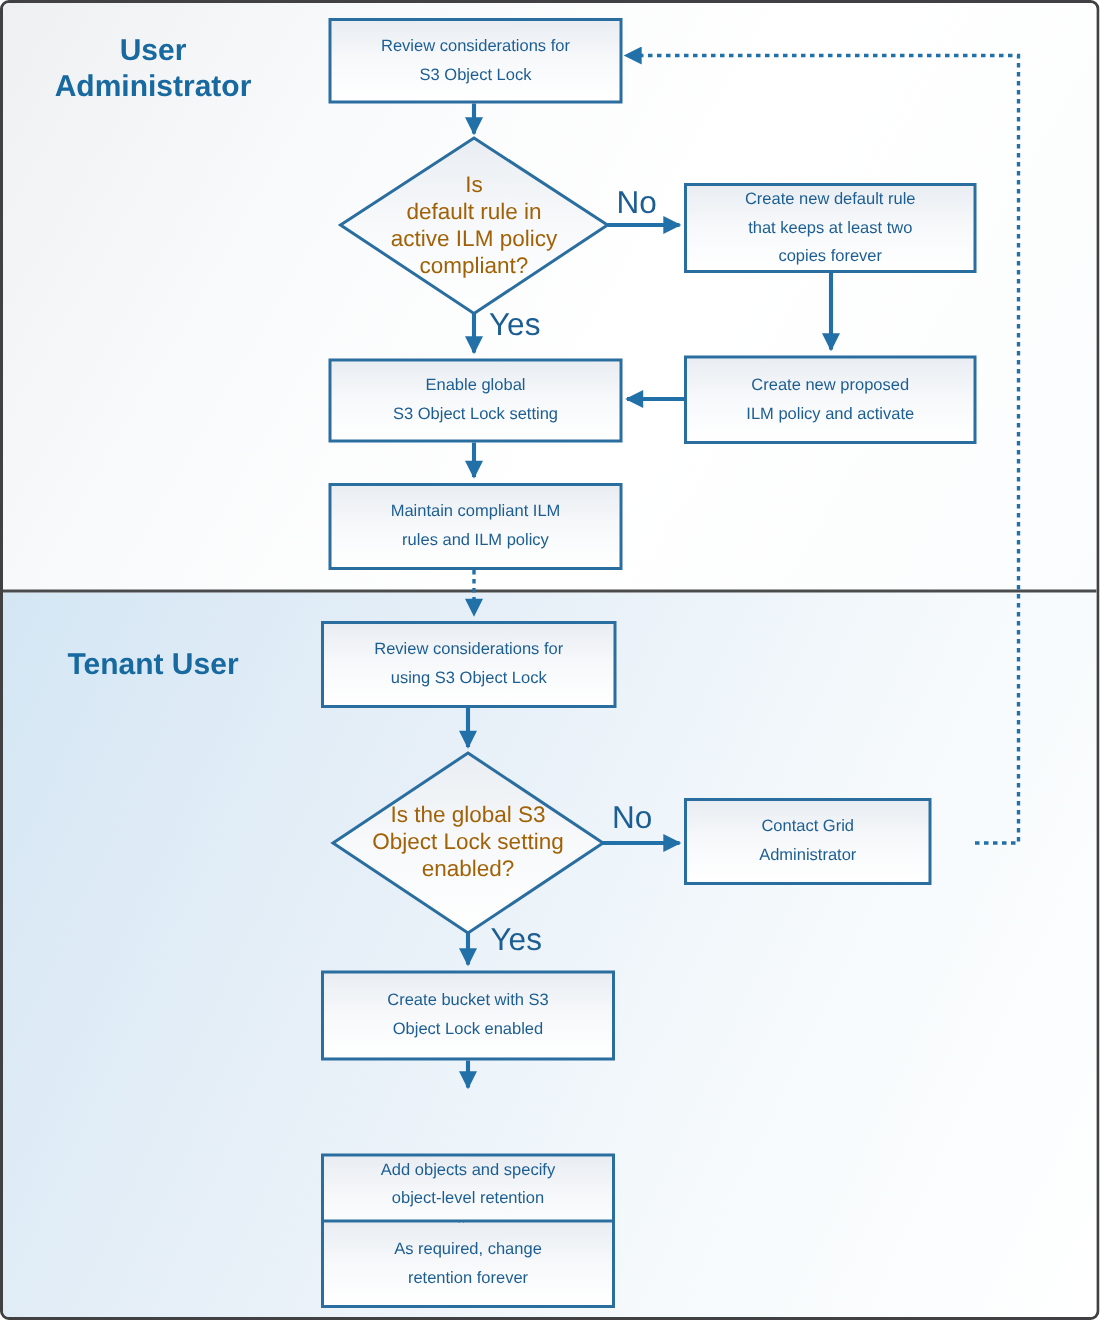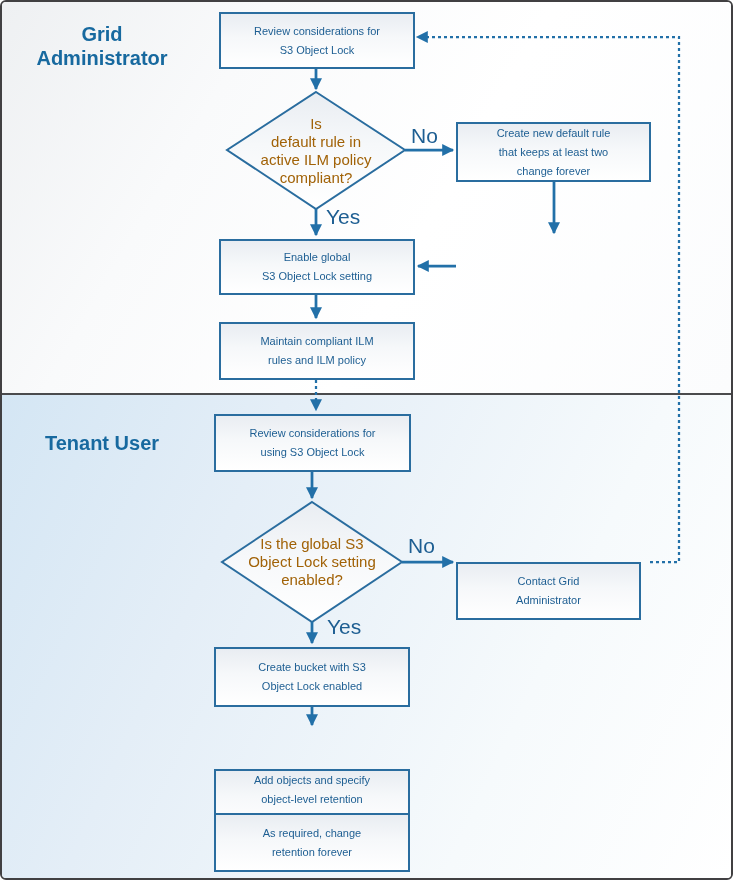--- a/index.html
+++ b/index.html
@@ -71,36 +71,38 @@
     <line x1="310" y1="470" x2="310" y2="496" stroke="#2270a8" stroke-width="2.75" marker-end="url(#arr)"></line>
     <line x1="400" y1="560" x2="451" y2="560" stroke="#2270a8" stroke-width="2.75" marker-end="url(#arr)"></line>
     <line x1="310" y1="620" x2="310" y2="641" stroke="#2270a8" stroke-width="2.75" marker-end="url(#arr)"></line>
     <line x1="310" y1="705" x2="310" y2="723" stroke="#2270a8" stroke-width="2.75" marker-end="url(#arr)"></line>
     <line x1="310" y1="788" x2="310" y2="807" stroke="#2270a8" stroke-width="2.75" marker-end="url(#arr)"></line>
 
     <line x1="314" y1="378" x2="314" y2="408" stroke="#2270a8" stroke-width="2.25" stroke-dasharray="3 3" marker-end="url(#arr)"></line>
     <path d="M648 560 L677 560 L677 35 L415 35" fill="none" stroke="#2270a8" stroke-width="2.25" stroke-dasharray="3 3" stroke-linejoin="miter" marker-end="url(#arr)"></path>
   </svg>
 
-  <div class="lane-title grid">Grid
+  <div class="lane-title grid">User
 Administrator</div>
   <div class="lane-title tenant">Tenant User</div>
 
   <div class="node" style="left:217px;top:10px;width:196px;height:57px;">Review considerations for
 S3 Object Lock</div>
   <div class="node" style="left:454px;top:120px;width:195px;height:60px;">Create new default rule
 that keeps at least two
-change forever</div>
+copies forever</div>
+  <div class="node" style="left:454px;top:235px;width:195px;height:59px;">Create new proposed
+ILM policy and activate</div>
   <div class="node" style="left:217px;top:237px;width:196px;height:56px;">Enable global
 S3 Object Lock setting</div>
   <div class="node" style="left:217px;top:320px;width:196px;height:58px;">Maintain compliant ILM
 rules and ILM policy</div>
   <div class="node" style="left:212px;top:412px;width:197px;height:58px;">Review considerations for
 using S3 Object Lock</div>
-  <div class="node" style="left:454px;top:560px;width:185px;height:58px;">Contact Grid
+  <div class="node" style="left:454px;top:530px;width:165px;height:58px;">Contact Grid
 Administrator</div>
   <div class="node" style="left:212px;top:645px;width:196px;height:60px;">Create bucket with S3
 Object Lock enabled</div>
   <div class="node" style="left:212px;top:767px;width:196px;height:61px;">Add objects and specify
 object-level retention
 settings</div>
   <div class="node" style="left:212px;top:811px;width:196px;height:59px;">As required, change
 retention forever</div>
 
   <div class="diamond-label" style="left:225px;top:92px;width:178px;height:113px;">Is

